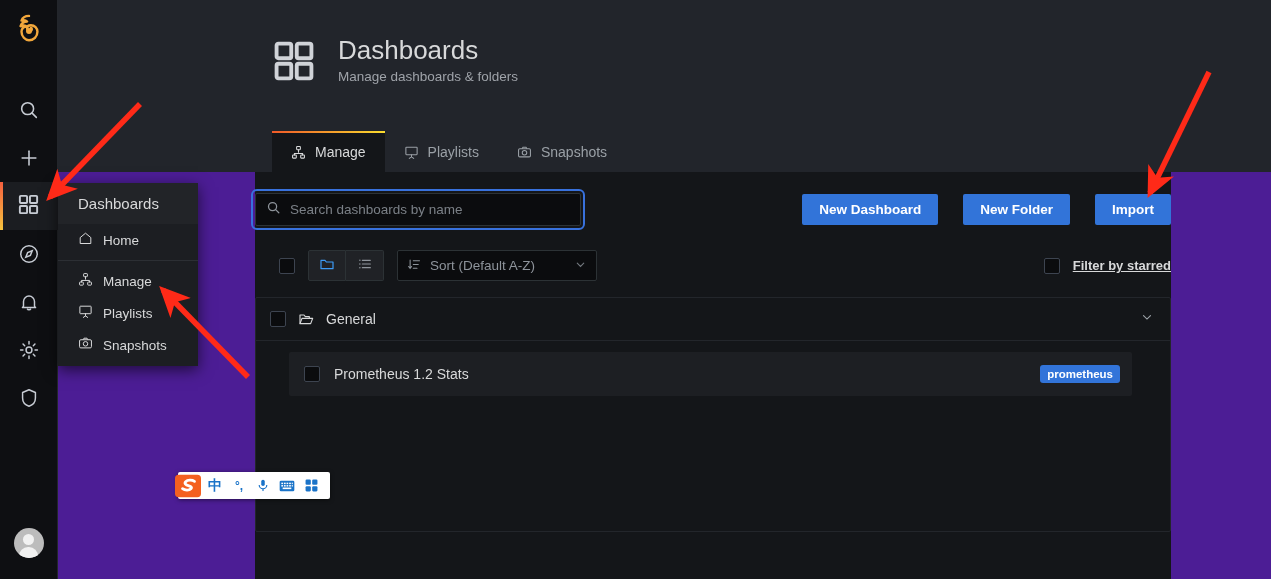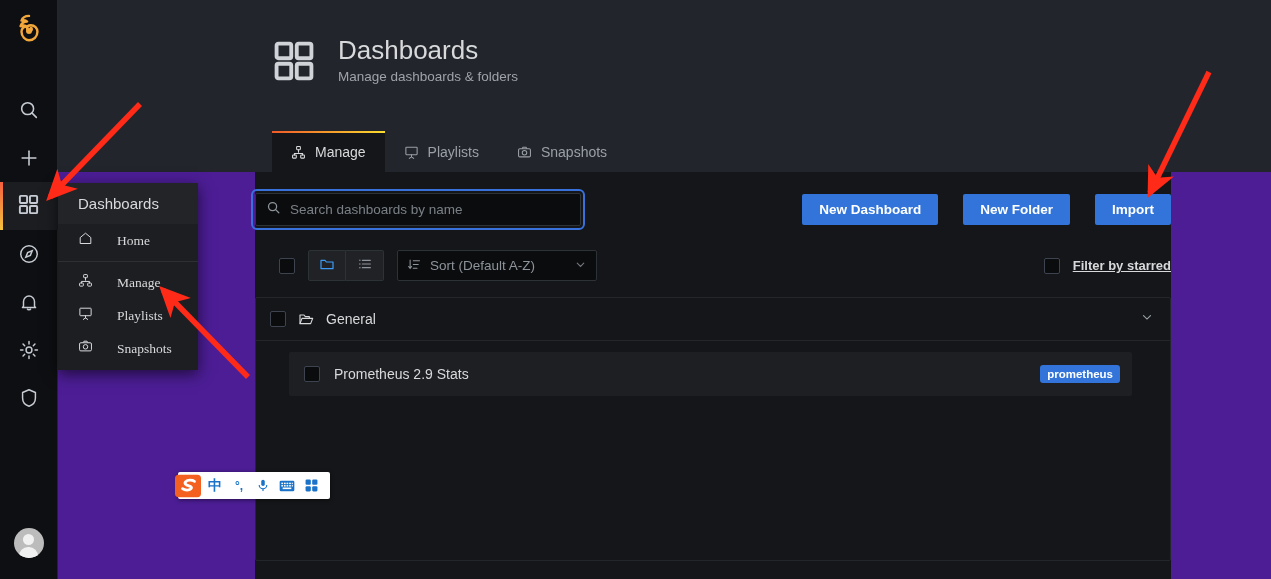--- a/index.html
+++ b/index.html
@@ -67,23 +67,23 @@
     background: #1c1e22;
     box-shadow: 0 4px 14px rgba(0,0,0,.6);
     z-index: 40;
   }
   .flyout-header {
     padding: 12px 0 12px 20px;
     font-size: 15px; color: #d8d9da;
     background: #222428;
   }
   .flyout-item {
-    display: flex; align-items: center; gap: 24px;
+    display: flex; align-items: center; gap: 10px;
     padding: 7px 0 7px 20px;
-    font-size: 13.5px; color: #d8d9da; font-family: Liberation Serif, serif;
+    font-size: 13.5px; color: #d8d9da;
   }
   .flyout-divider { height: 1px; background: #2c2f34; margin: 4px 0; }
 
   
   .pageheader {
     position: absolute; left: 58px; top: 0; right: 0; height: 172px;
     background: #22252b;
   }
   .ph-inner { padding: 36px 0 0 214px; display: flex; gap: 22px; align-items: flex-start; }
   .ph-icon { color: #d0d3d8; padding-top: 3px; }
@@ -171,21 +171,21 @@
     display: flex; align-items: center; gap: 8px;
     padding: 0 9px;
     color: #8e949b; font-size: 13.5px;
   }
   .select .chev { margin-left: auto; color: #73797f; }
   .filter-label { font-size: 13px; color: #d8d9da; font-weight: bold; text-decoration: underline; }
 
   .listbox {
     margin-top: 16px;
     border: 1px solid #23262b;
-    height: 264px;
+    height: 235px;
     border-radius: 2px;
   }
   .folder-row {
     display: flex; align-items: center; gap: 12px;
     padding: 12px 16px 12px 14px;
     border-bottom: 1px solid #23262b;
   }
   .folder-name { font-size: 14px; color: #d8d9da; }
   .folder-chev { margin-left: auto; color: #9aa0a6; }
   .dash-row {
@@ -451,21 +451,21 @@
         <span class="folder-name">General</span>
         <span class="folder-chev">
           <svg width="14" height="14" viewBox="0 0 24 24" fill="none" stroke="currentColor" stroke-width="2" stroke-linecap="round">
             <path d="M6 9.5 12 15.5 18 9.5"></path>
           </svg>
         </span>
       </div>
 
       <div class="dash-row">
         <div class="dash-cb"></div>
-        <span class="dash-name">Prometheus 2.9 Stats</span>
+        <span class="dash-name">Prometheus 1.2 Stats</span>
         <span class="tag">prometheus</span>
       </div>
     </div>
   </div>
 
   <div class="flyout">
     <div class="flyout-header">Dashboards</div>
     <div class="flyout-item">
       <span>
         <svg width="15" height="15" viewBox="0 0 24 24" fill="none" stroke="currentColor" stroke-width="1.6">

